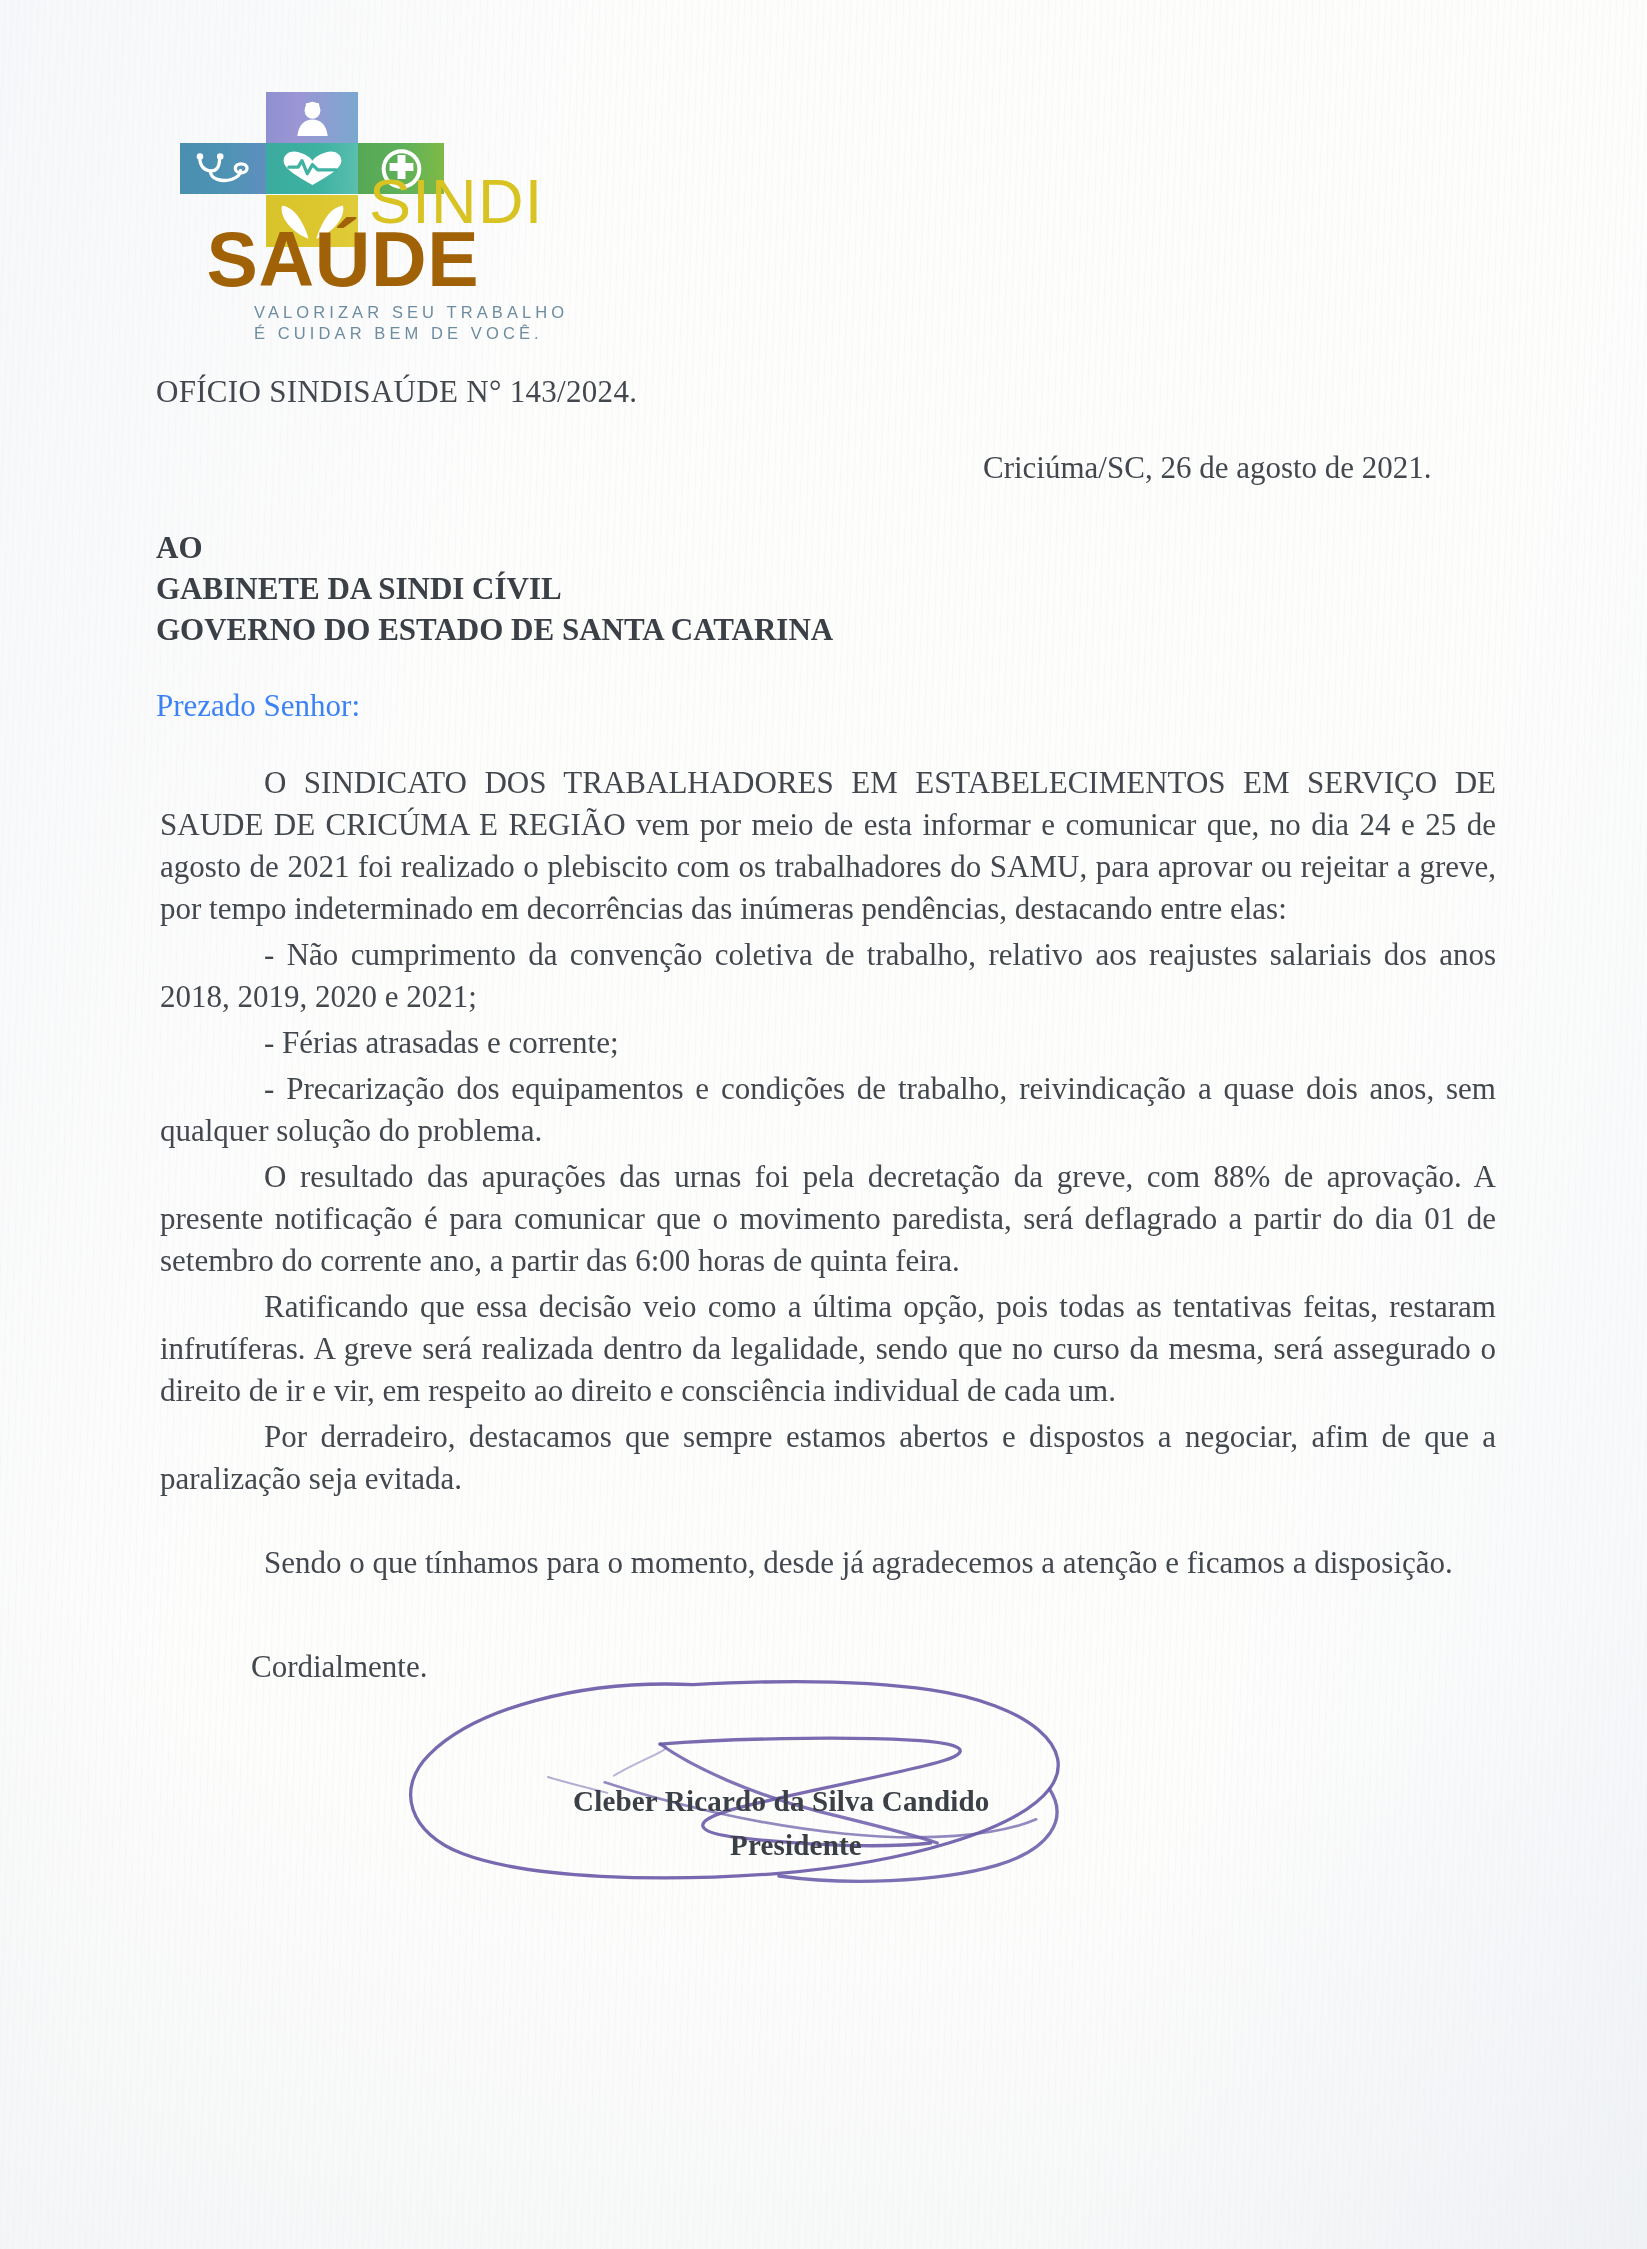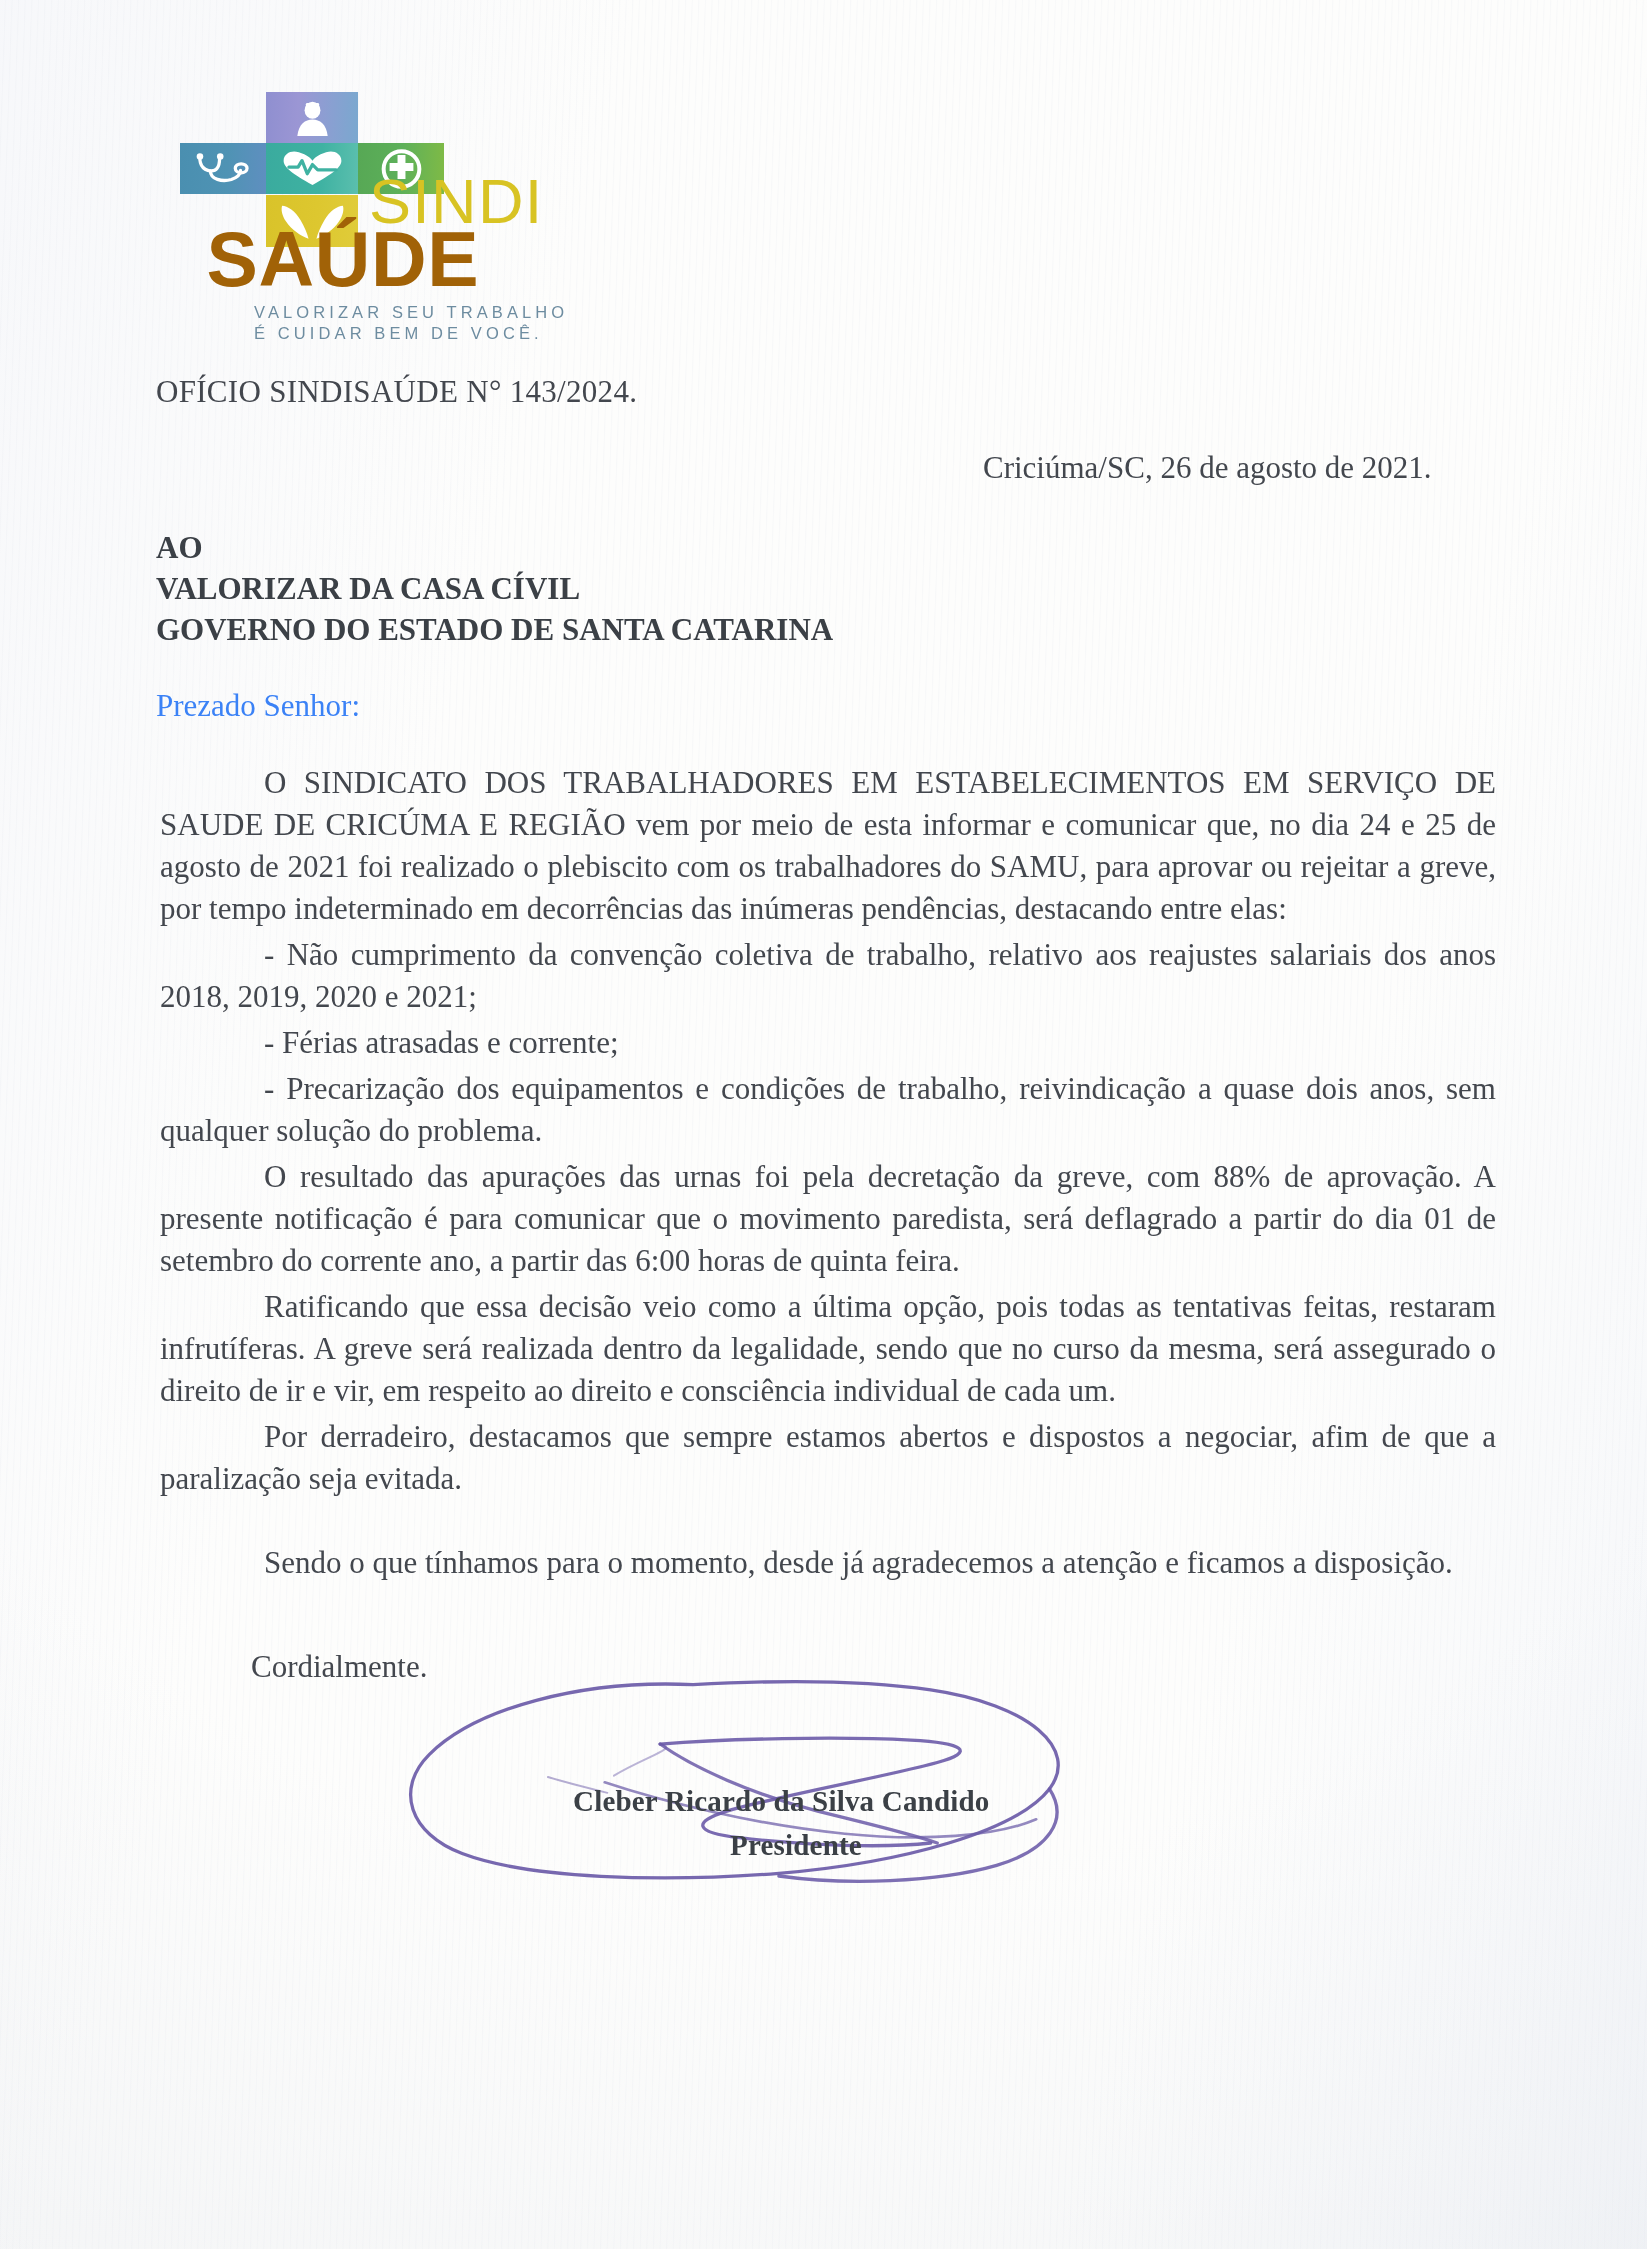--- a/index.html
+++ b/index.html
@@ -193,21 +193,21 @@
       <div>É CUIDAR BEM DE VOCÊ.</div>
     </div>
   </div>
 
   <div class="oficio">OFÍCIO SINDISAÚDE N° 143/2024.</div>
 
   <div class="datalinha">Criciúma/SC, 26 de agosto de 2021.</div>
 
   <div class="dest">
     <div>AO</div>
-    <div>VALORIZAR DA CASA CÍVIL</div>
+    <div>GABINETE DA SINDI CÍVIL</div>
     <div>GOVERNO DO ESTADO DE SANTA CATARINA</div>
   </div>
 
   <div class="prezado">Prezado Senhor:</div>
 
   <div class="body-block">
     <p>O SINDICATO DOS TRABALHADORES EM ESTABELECIMENTOS EM SERVIÇO DE SAUDE DE CRICÚMA E REGIÃO vem por meio de esta informar e comunicar que, no dia 24 e 25 de agosto de 2021 foi realizado o plebiscito com os trabalhadores do SAMU, para aprovar ou rejeitar a greve, por tempo indeterminado em decorrências das inúmeras pendências, destacando entre elas:</p>
     <p class="bullet">- Não cumprimento da convenção coletiva de trabalho, relativo aos reajustes salariais dos anos 2018, 2019, 2020 e 2021;</p>
     <p class="bullet">- Férias atrasadas e corrente;</p>
     <p class="bullet">- Precarização dos equipamentos e condições de trabalho, reivindicação a quase dois anos, sem qualquer solução do problema.</p>

